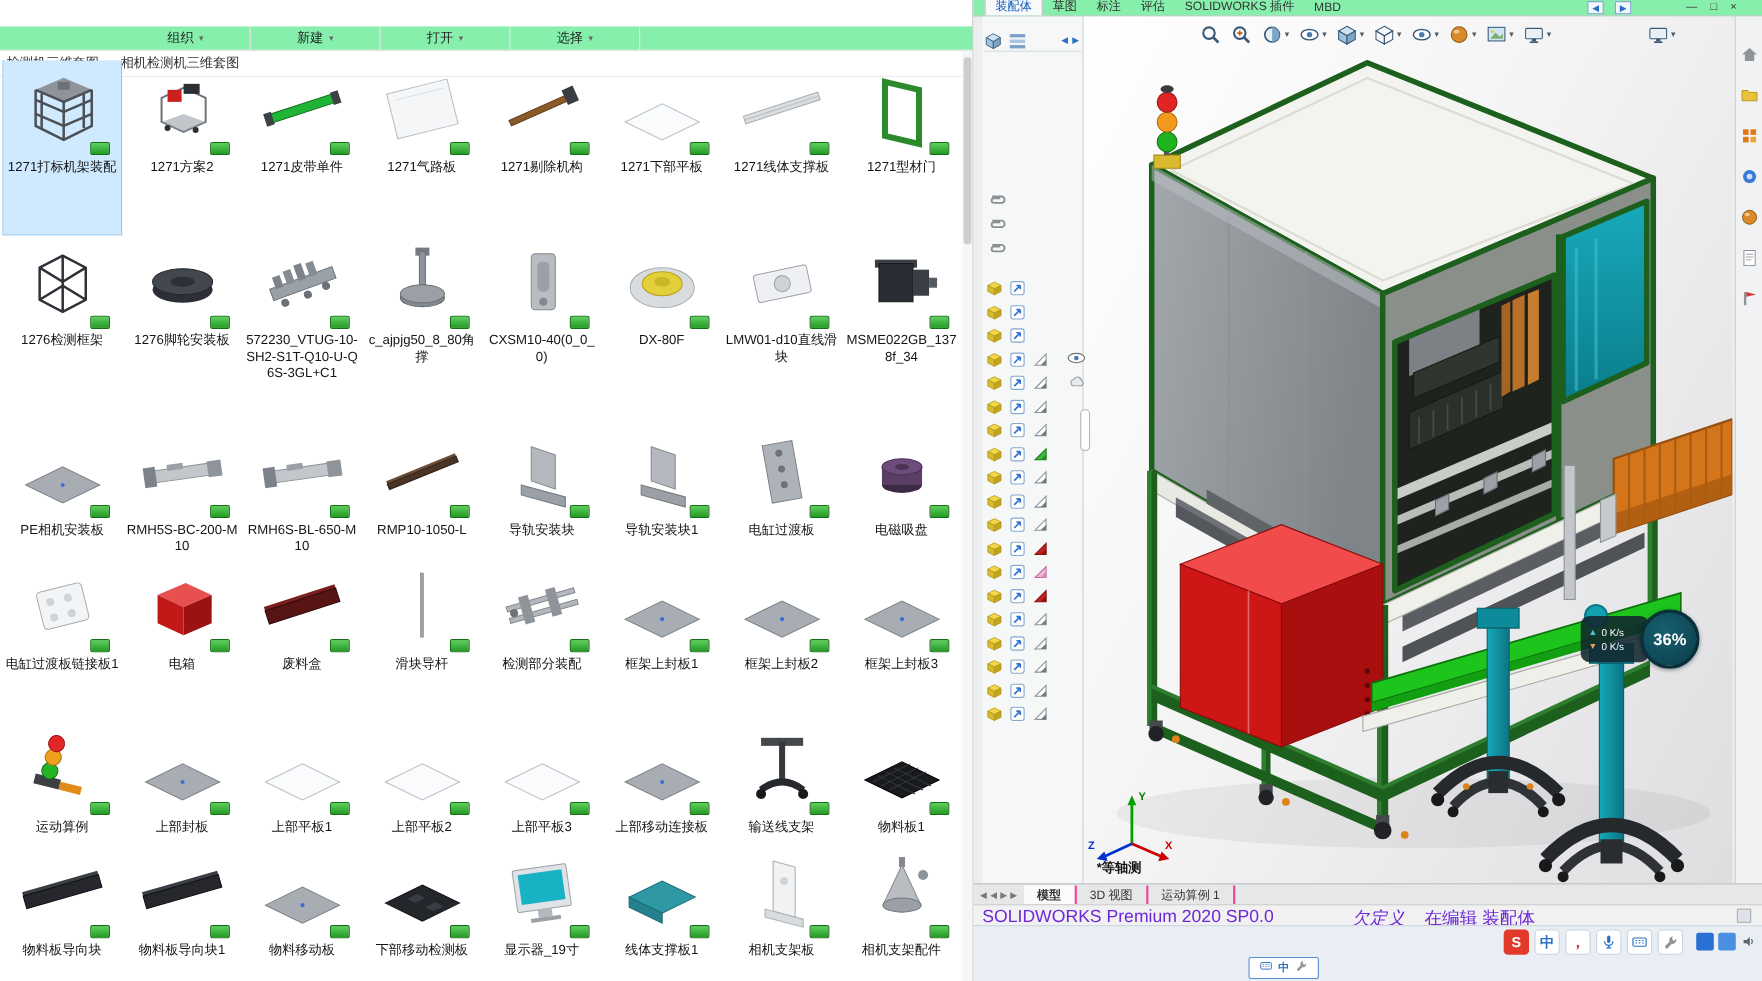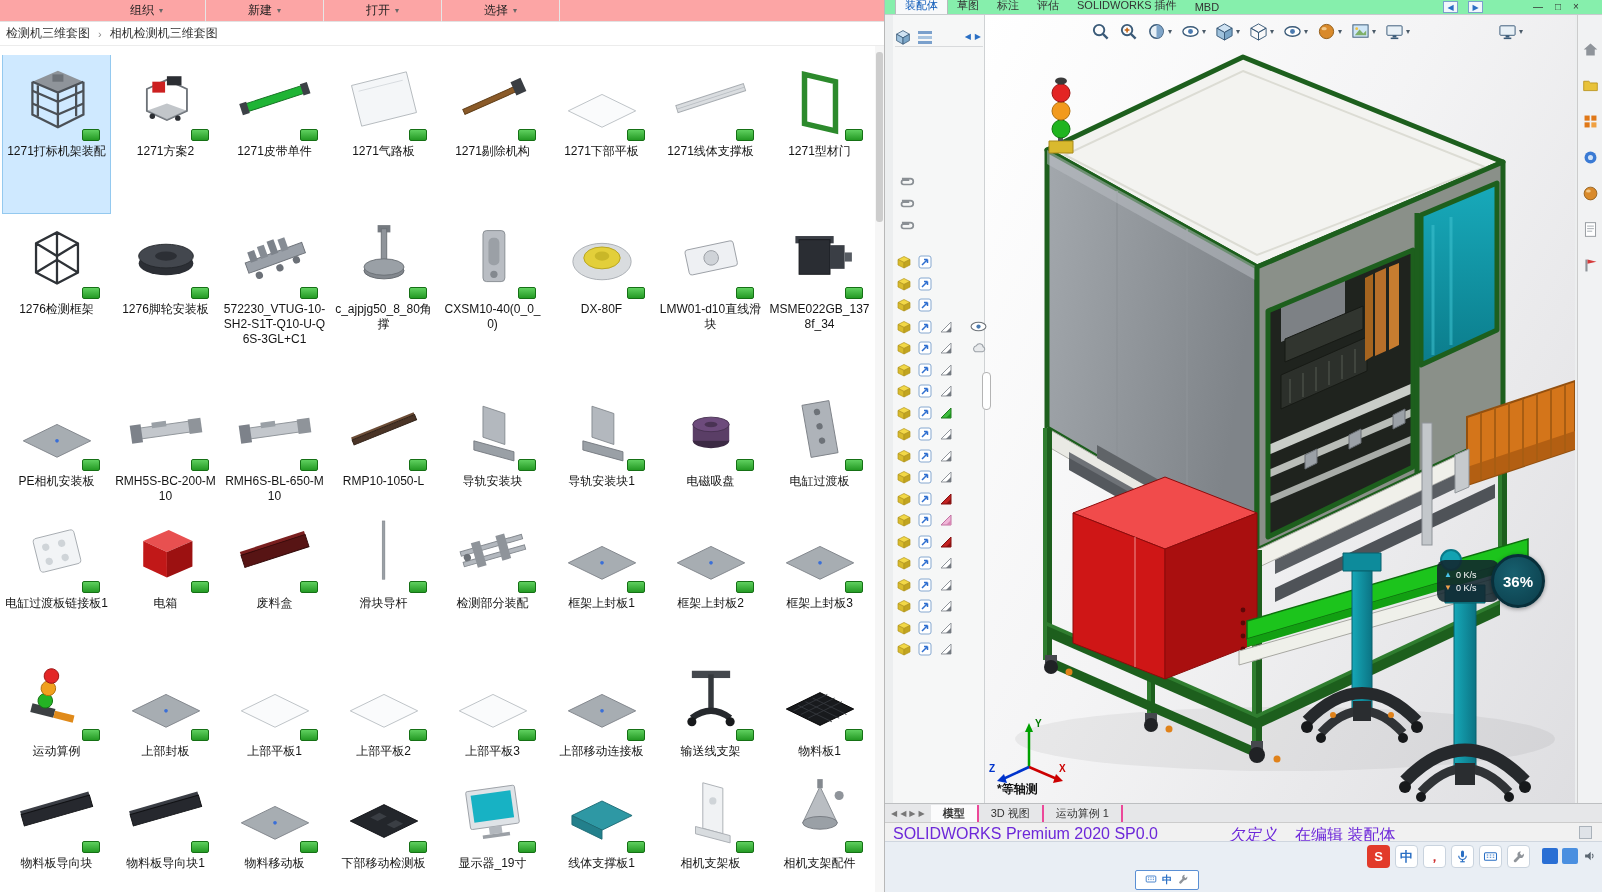--- a/index.html
+++ b/index.html
@@ -1,21 +1,21 @@
 <!DOCTYPE html>
 <html><head>
 <meta charset="utf-8">
 <style>
   * { box-sizing: border-box; margin:0; padding:0; }
   html,body { width:1602px; height:892px; overflow:hidden; font-family:"Liberation Sans","DejaVu Sans",sans-serif; background:#fff; }
   #screen { position:relative; width:1602px; height:892px; background:#fff; }
 
   
   #explorer { position:absolute; left:0; top:0; width:885px; height:892px; background:#fff; border-right:1px solid #b8b8b8; }
-  .exp-toolbar { height:22px; background:#fca5a5; border-bottom:1px solid #e2e2e2; display:flex; align-items:center; padding-left:88px; font-size:12px; color:#1e1e1e; }
+  .exp-toolbar { height:22px; background:#86efac; border-bottom:1px solid #e2e2e2; display:flex; align-items:center; padding-left:110px; font-size:12px; color:#1e1e1e;margin-top:24px; }
   .exp-menu { display:flex; align-items:center; gap:5px; padding:0 42px; height:22px; border-right:1px solid #e6e6e6; cursor:default; }
   .exp-menu .caret { font-size:8px; color:#666; }
   .exp-crumbs { height:24px; border-bottom:1px solid #ececec; display:flex; align-items:center; gap:8px; font-size:12px; color:#333; padding-left:6px; }
   .crumb-sep { color:#888; font-size:11px; }
   .exp-grid { position:absolute; left:2px; top:55px; width:872px; height:837px; overflow:hidden;
               display:grid; grid-template-columns:repeat(8,109px); grid-template-rows:158px 172px 122px 148px 112px 160px; justify-items:center; }
   .exp-item { width:107px; display:flex; flex-direction:column; align-items:center; padding-top:3px; cursor:default; }
   .exp-item.selected { background:#cfe9ff; outline:1px solid #94c9ef; }
   .thumb { width:88px; height:84px; position:relative; flex:none; }
   .thumb svg { display:block; }
@@ -479,42 +479,42 @@
               <polygon points="34,20 58,28 58,62 34,54" fill="#b3b8be" stroke="#84898f"></polygon>
               <polygon points="24,58 68,70 68,80 24,68" fill="#9aa0a6" stroke="#75797f"></polygon>
             </svg>
             <div class="fbadge"></div>
           </div>
           <div class="exp-label">导轨安装块1</div>
         </div>
         <div class="exp-item">
           <div class="thumb">
             <svg viewBox="0 0 90 90" width="88" height="82">
-              <ellipse cx="45" cy="58" rx="20" ry="8" fill="#3c2a44"></ellipse>
-              <rect x="25" y="40" width="40" height="18" fill="#5a3e66"></rect>
-              <ellipse cx="45" cy="40" rx="20" ry="8" fill="#6d4b7c" stroke="#463050"></ellipse>
-              <ellipse cx="45" cy="40" rx="7" ry="3" fill="#4a3354"></ellipse>
-            </svg>
-            <div class="fbadge"></div>
-          </div>
-          <div class="exp-label">电磁吸盘</div>
-        </div>
-        <div class="exp-item">
-          <div class="thumb">
-            <svg viewBox="0 0 90 90" width="88" height="82">
               <g transform="rotate(-10 45 45)">
                 <rect x="30" y="16" width="30" height="58" fill="#aeb3b9" stroke="#7d8288"></rect>
                 <circle cx="45" cy="26" r="3.5" fill="#6d7278"></circle>
                 <circle cx="45" cy="42" r="3.5" fill="#6d7278"></circle>
                 <circle cx="45" cy="58" r="3.5" fill="#6d7278"></circle>
               </g>
             </svg>
             <div class="fbadge"></div>
           </div>
           <div class="exp-label">电缸过渡板</div>
+        </div>
+        <div class="exp-item">
+          <div class="thumb">
+            <svg viewBox="0 0 90 90" width="88" height="82">
+              <ellipse cx="45" cy="58" rx="20" ry="8" fill="#3c2a44"></ellipse>
+              <rect x="25" y="40" width="40" height="18" fill="#5a3e66"></rect>
+              <ellipse cx="45" cy="40" rx="20" ry="8" fill="#6d4b7c" stroke="#463050"></ellipse>
+              <ellipse cx="45" cy="40" rx="7" ry="3" fill="#4a3354"></ellipse>
+            </svg>
+            <div class="fbadge"></div>
+          </div>
+          <div class="exp-label">电磁吸盘</div>
         </div>
         <div class="exp-item">
           <div class="thumb">
             <svg viewBox="0 0 90 90" width="88" height="82">
               <g transform="rotate(-14 45 45)">
                 <rect x="22" y="26" width="46" height="38" rx="4" fill="#f2f4f6" stroke="#a7acb1"></rect>
                 <circle cx="34" cy="38" r="4" fill="#cfd4d8"></circle>
                 <circle cx="52" cy="38" r="4" fill="#cfd4d8"></circle>
                 <circle cx="34" cy="54" r="4" fill="#cfd4d8"></circle>
                 <circle cx="52" cy="54" r="4" fill="#cfd4d8"></circle>

